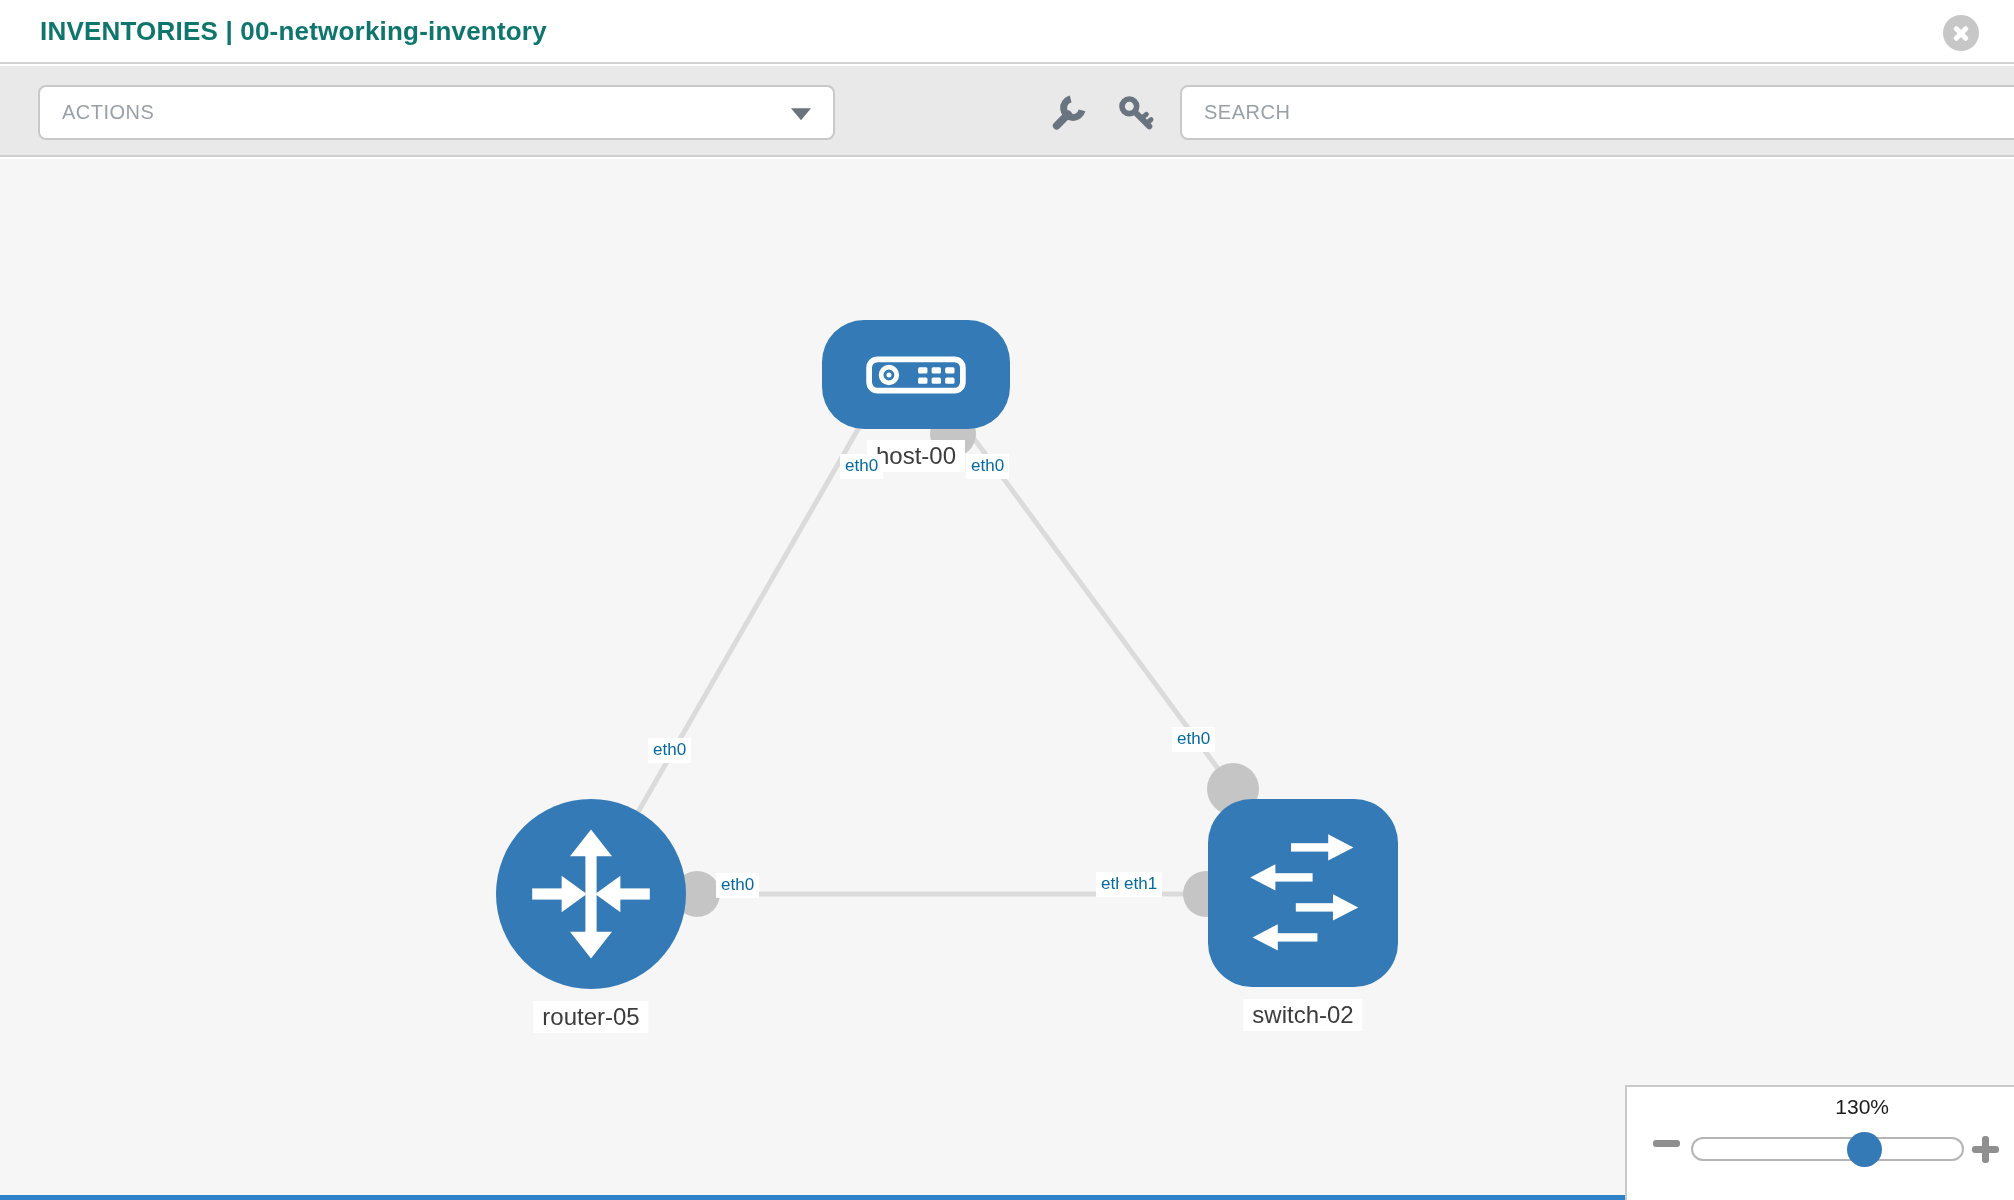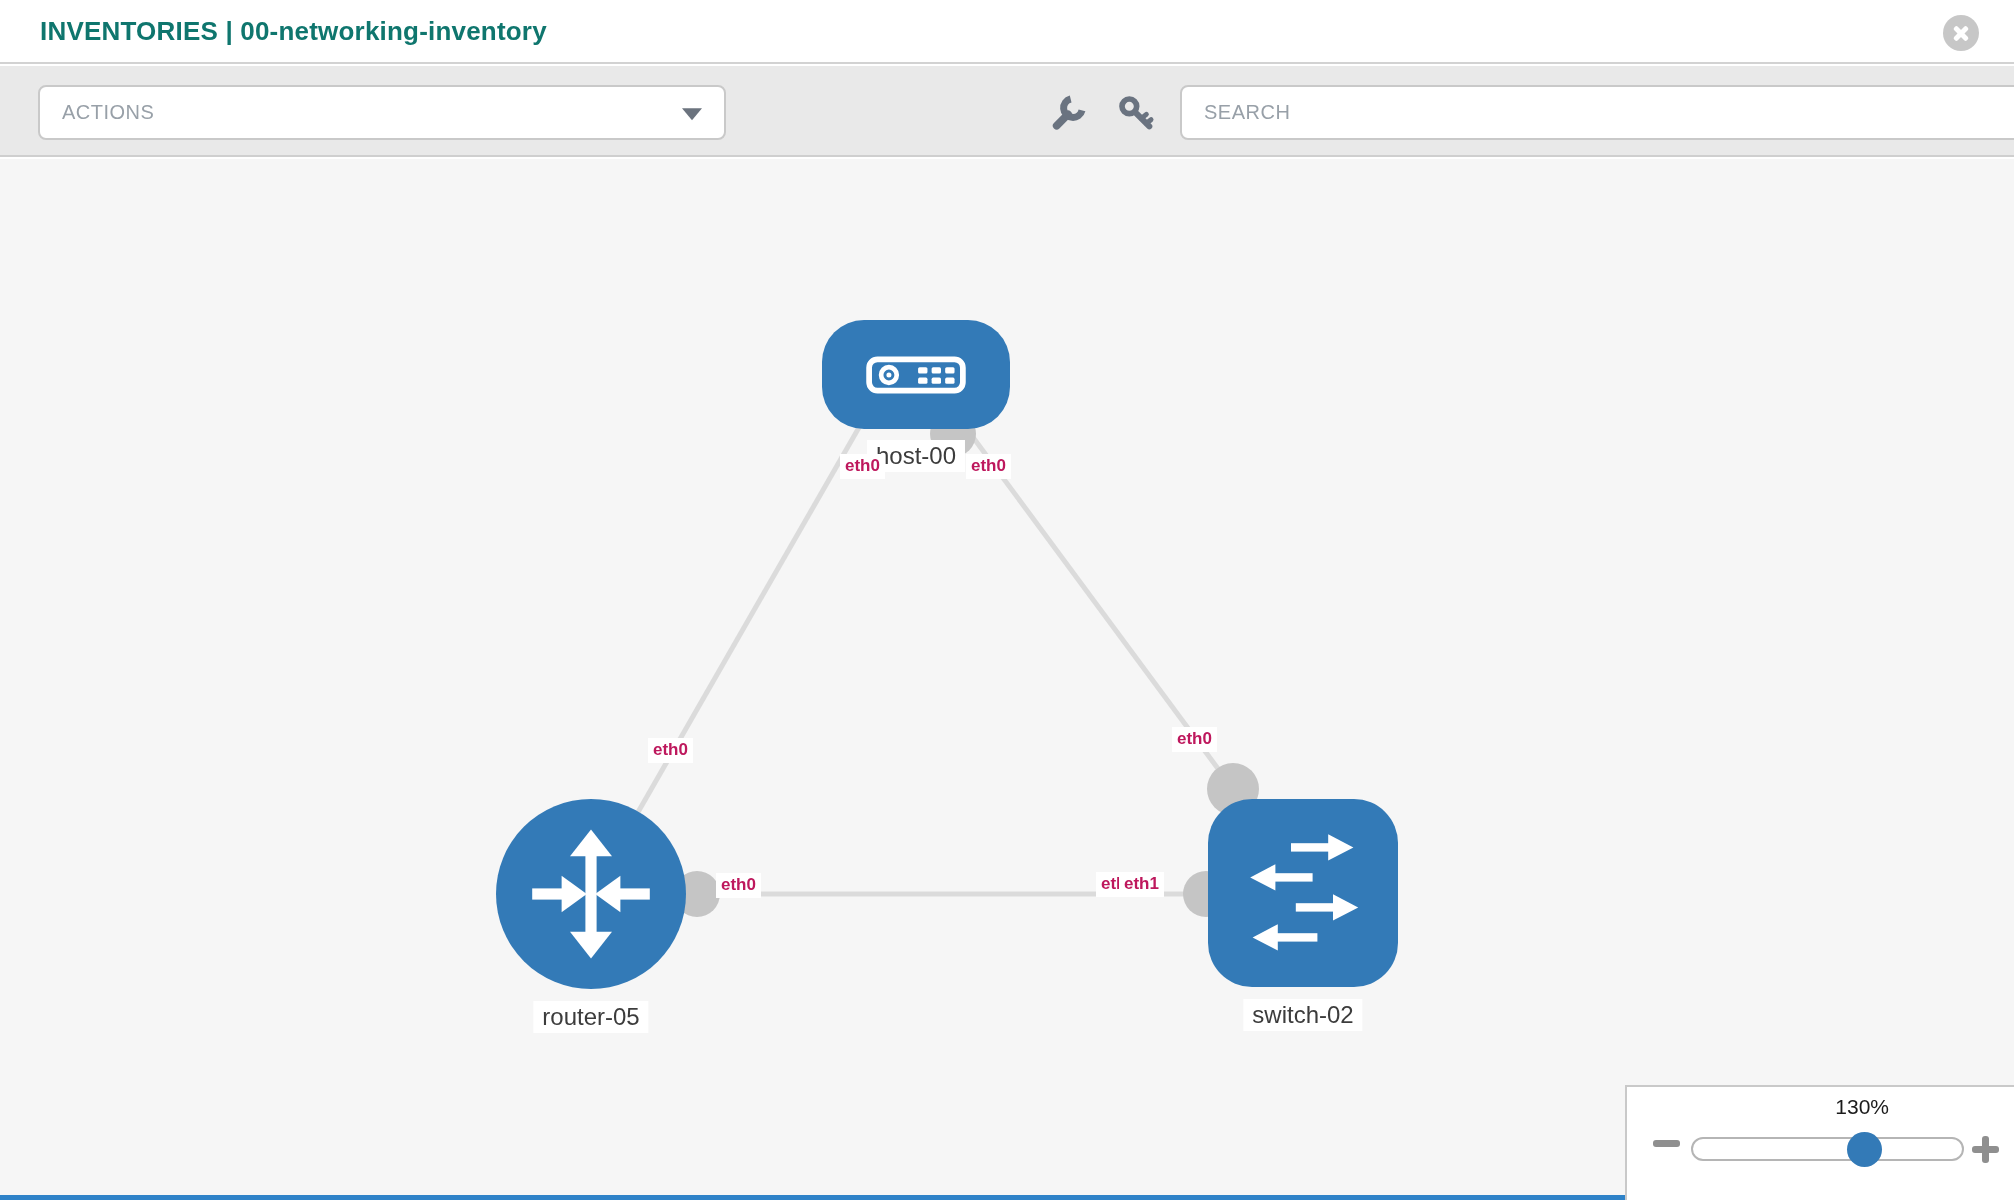--- a/index.html
+++ b/index.html
@@ -63,22 +63,22 @@
   .node-host   { left: 822px; top: 161px; width: 188px; height: 109px; border-radius: 42px; }
   .node-router { left: 496px; top: 640px; width: 190px; height: 190px; border-radius: 50%; }
   .node-switch { left: 1208px; top: 640px; width: 190px; height: 188px; border-radius: 44px; }
 
   .node-label {
     position: absolute; transform: translateX(-50%);
     background: #ffffff; color: #3c3c3c; font-size: 24px;
     padding: 2px 9px; z-index: 3; white-space: nowrap;
   }
   .iface {
-    position: absolute; background: #ffffff; color: #be185d; font-size: 17px;
-    padding: 1px 5px; z-index: 3; white-space: nowrap; line-height: 1.35; font-weight: bold;
+    position: absolute; background: #ffffff; color: #0369a1; font-size: 17px;
+    padding: 1px 5px; z-index: 3; white-space: nowrap; line-height: 1.35;
   }
 
   
   .bottom-strip {
     position: absolute; left: 0; bottom: 0; width: 1625px; height: 5px;
     background: #2e82c8; z-index: 4;
   }
 
   
   .zoom-panel {
@@ -111,21 +111,21 @@
 
 <div class="header">
   <div class="header-title">INVENTORIES | 00-networking-inventory</div>
   <div class="close-btn">
     <span class="bar a"></span>
     <span class="bar b"></span>
   </div>
 </div>
 
 <div class="toolbar">
-  <div class="select-box" style="left:38px; width:688px;">
+  <div class="select-box" style="left:38px; width:797px;">
     <span class="sel-label">ACTIONS</span>
     <span class="caret"></span>
   </div>
 
   <div class="tool-btn" style="left:1048px;">
     <svg width="40" height="40" viewBox="0 0 24 24">
       <path d="M5.2 19.6 L12 12.8" stroke="#6a7380" stroke-width="4.6" stroke-linecap="round" fill="none"></path>
       <path d="M13.6 3.6 A 5.6 5.6 0 1 0 20.4 10.4" stroke="#6a7380" stroke-width="4.2" fill="none"></path>
     </svg>
   </div>

